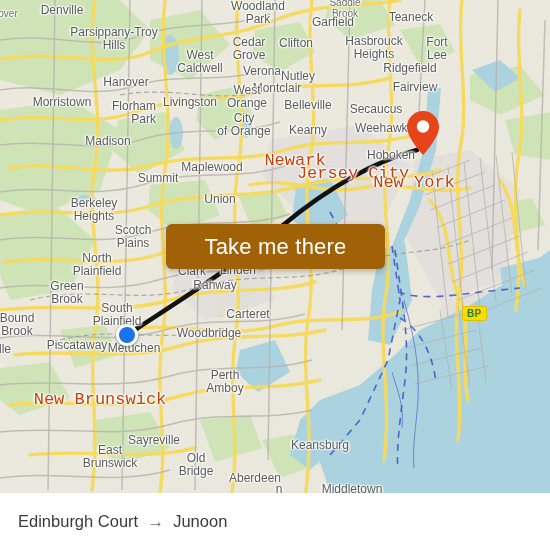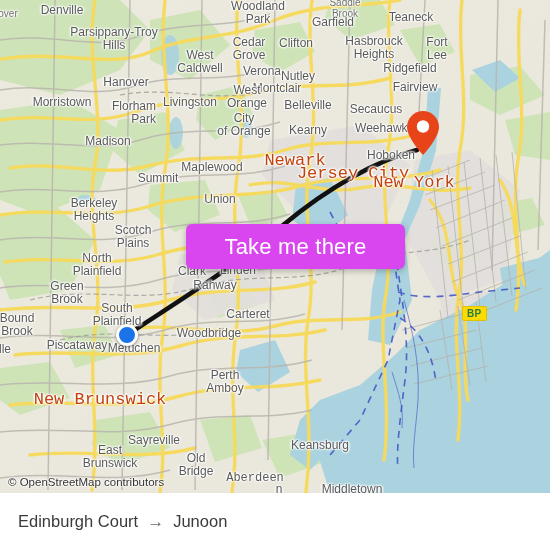--- a/index.html
+++ b/index.html
@@ -326,43 +326,42 @@
         <div class="lbl city" style="left: 134px; top: 348px;">Metuchen</div>
         <div class="lbl city" style="left: 209px; top: 333px;">Woodbridge</div>
         <div class="lbl city" style="left: 225px; top: 381px;">Perth
 Amboy</div>
         <div class="lbl big" style="left: 87px; top: 400px; padding-left: 26px;">New Brunswick</div>
         <div class="lbl city" style="left: 154px; top: 440px;">Sayreville</div>
         <div class="lbl city" style="left: 110px; top: 456px;">East
 Brunswick</div>
         <div class="lbl city" style="left: 196px; top: 464px;">Old
 Bridge</div>
-        <div class="lbl city" style="left: 255px; top: 478px; font-family: Liberation Mono, monospace;">Aberdeen</div>
+        <div class="lbl city" style="left: 255px; top: 478px;">Aberdeen</div>
         <div class="lbl city" style="left: 320px; top: 445px;">Keansburg</div>
         <div class="lbl city" style="left: 352px; top: 489px;">Middletown</div>
         <div class="lbl city" style="left: 279px; top: 489px;">n</div>
       </div>
 
     <div id="map-pois">
         <div class="poi-bp" style="left: 462px; top: 306px; background: rgb(252, 219, 0); color: rgb(42, 125, 63);">BP</div>
       </div>
 
     <div class="origin-dot" id="origin-dot" style="left: 116px; top: 324px; background: rgb(26, 115, 232);"></div>
 
     <div class="dest-pin" id="dest-pin" style="left: 406px; top: 110px;">
       <svg width="34" height="46" viewBox="0 0 34 46" aria-hidden="true">
         <path d="M17,1 C8.2,1 1,8.2 1,17 C1,28 17,45 17,45 C17,45 33,28 33,17 C33,8.2 25.8,1 17,1 Z" fill="#E8441A"></path>
         <circle cx="17" cy="16.5" r="6.2" fill="#ffffff"></circle>
       </svg>
     </div>
 
-    <div class="osm-credit">© OpenStreetMap contributors</div>
   </div>
 
-  <button class="cta" style="background: #d946ef; color: rgb(255, 255, 255); margin-left: 20px;">Take me there</button>
+  <button class="cta" style="background: #a16207; color: rgb(255, 255, 255);">Take me there</button>
 
   <div class="footer">
 
     <div class="route-text">
       <span>Edinburgh Court</span>
       <span class="route-arrow">→</span>
       <span>Junoon</span>
     </div>
 
   </div>

